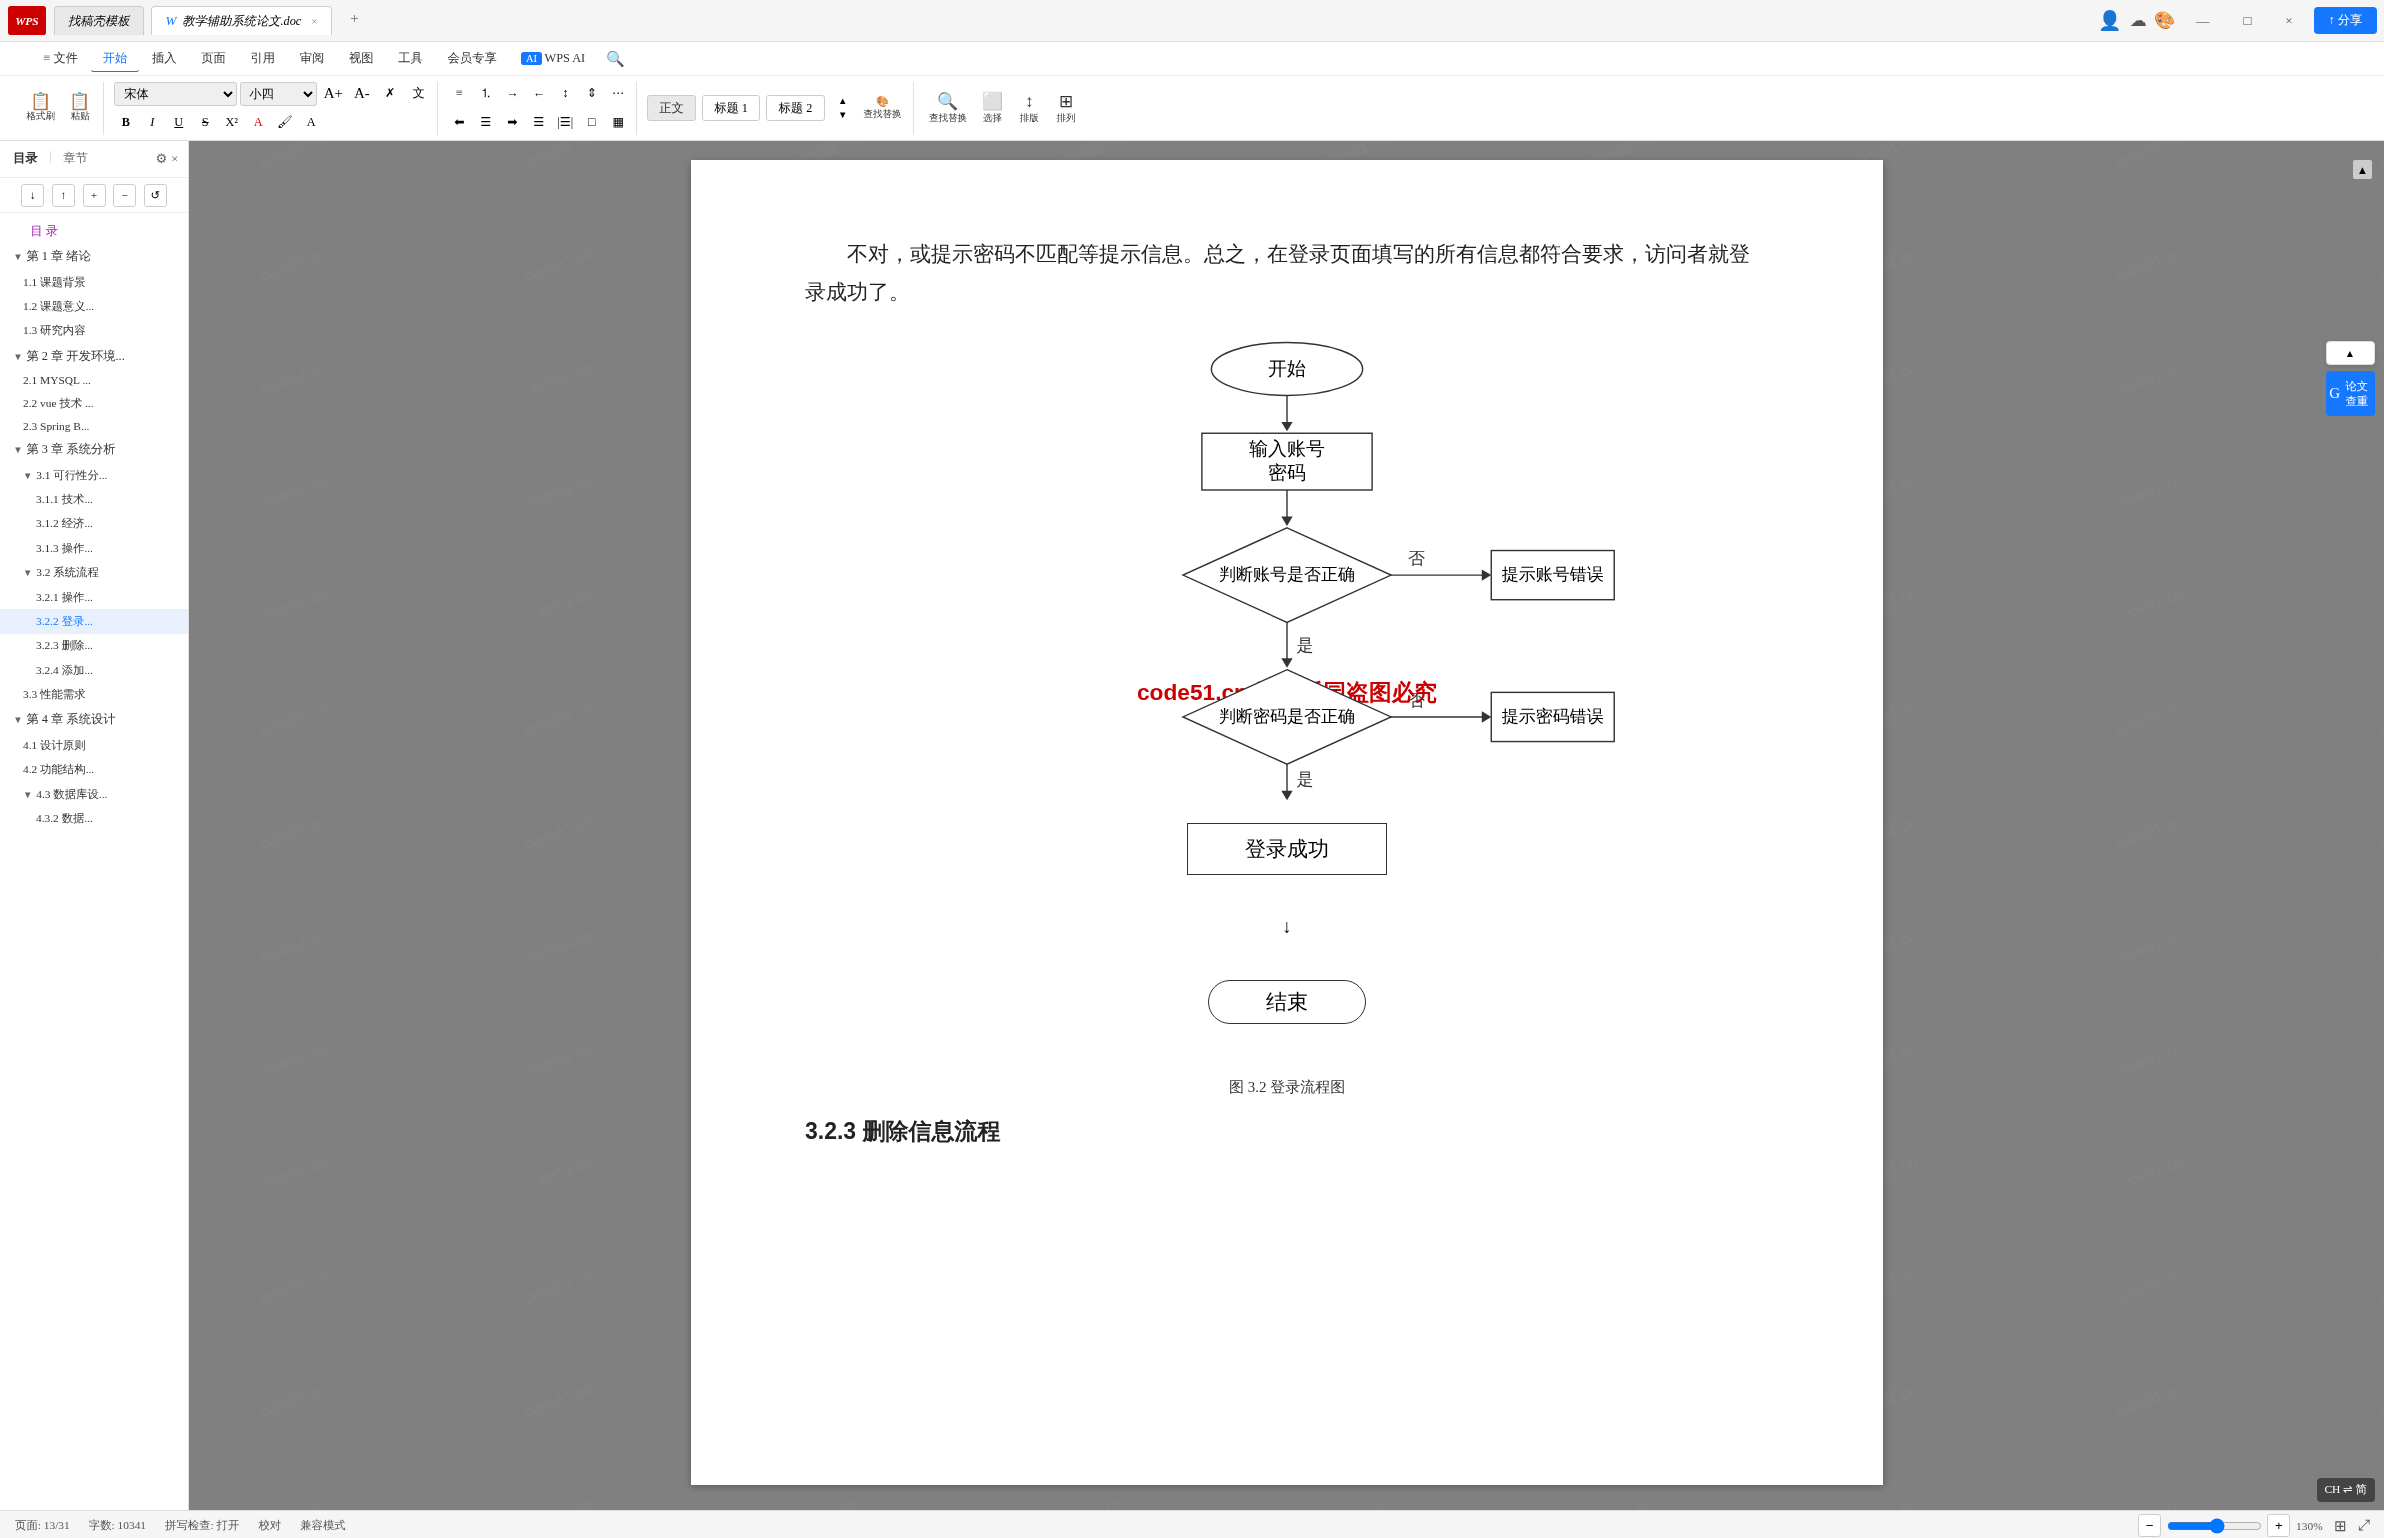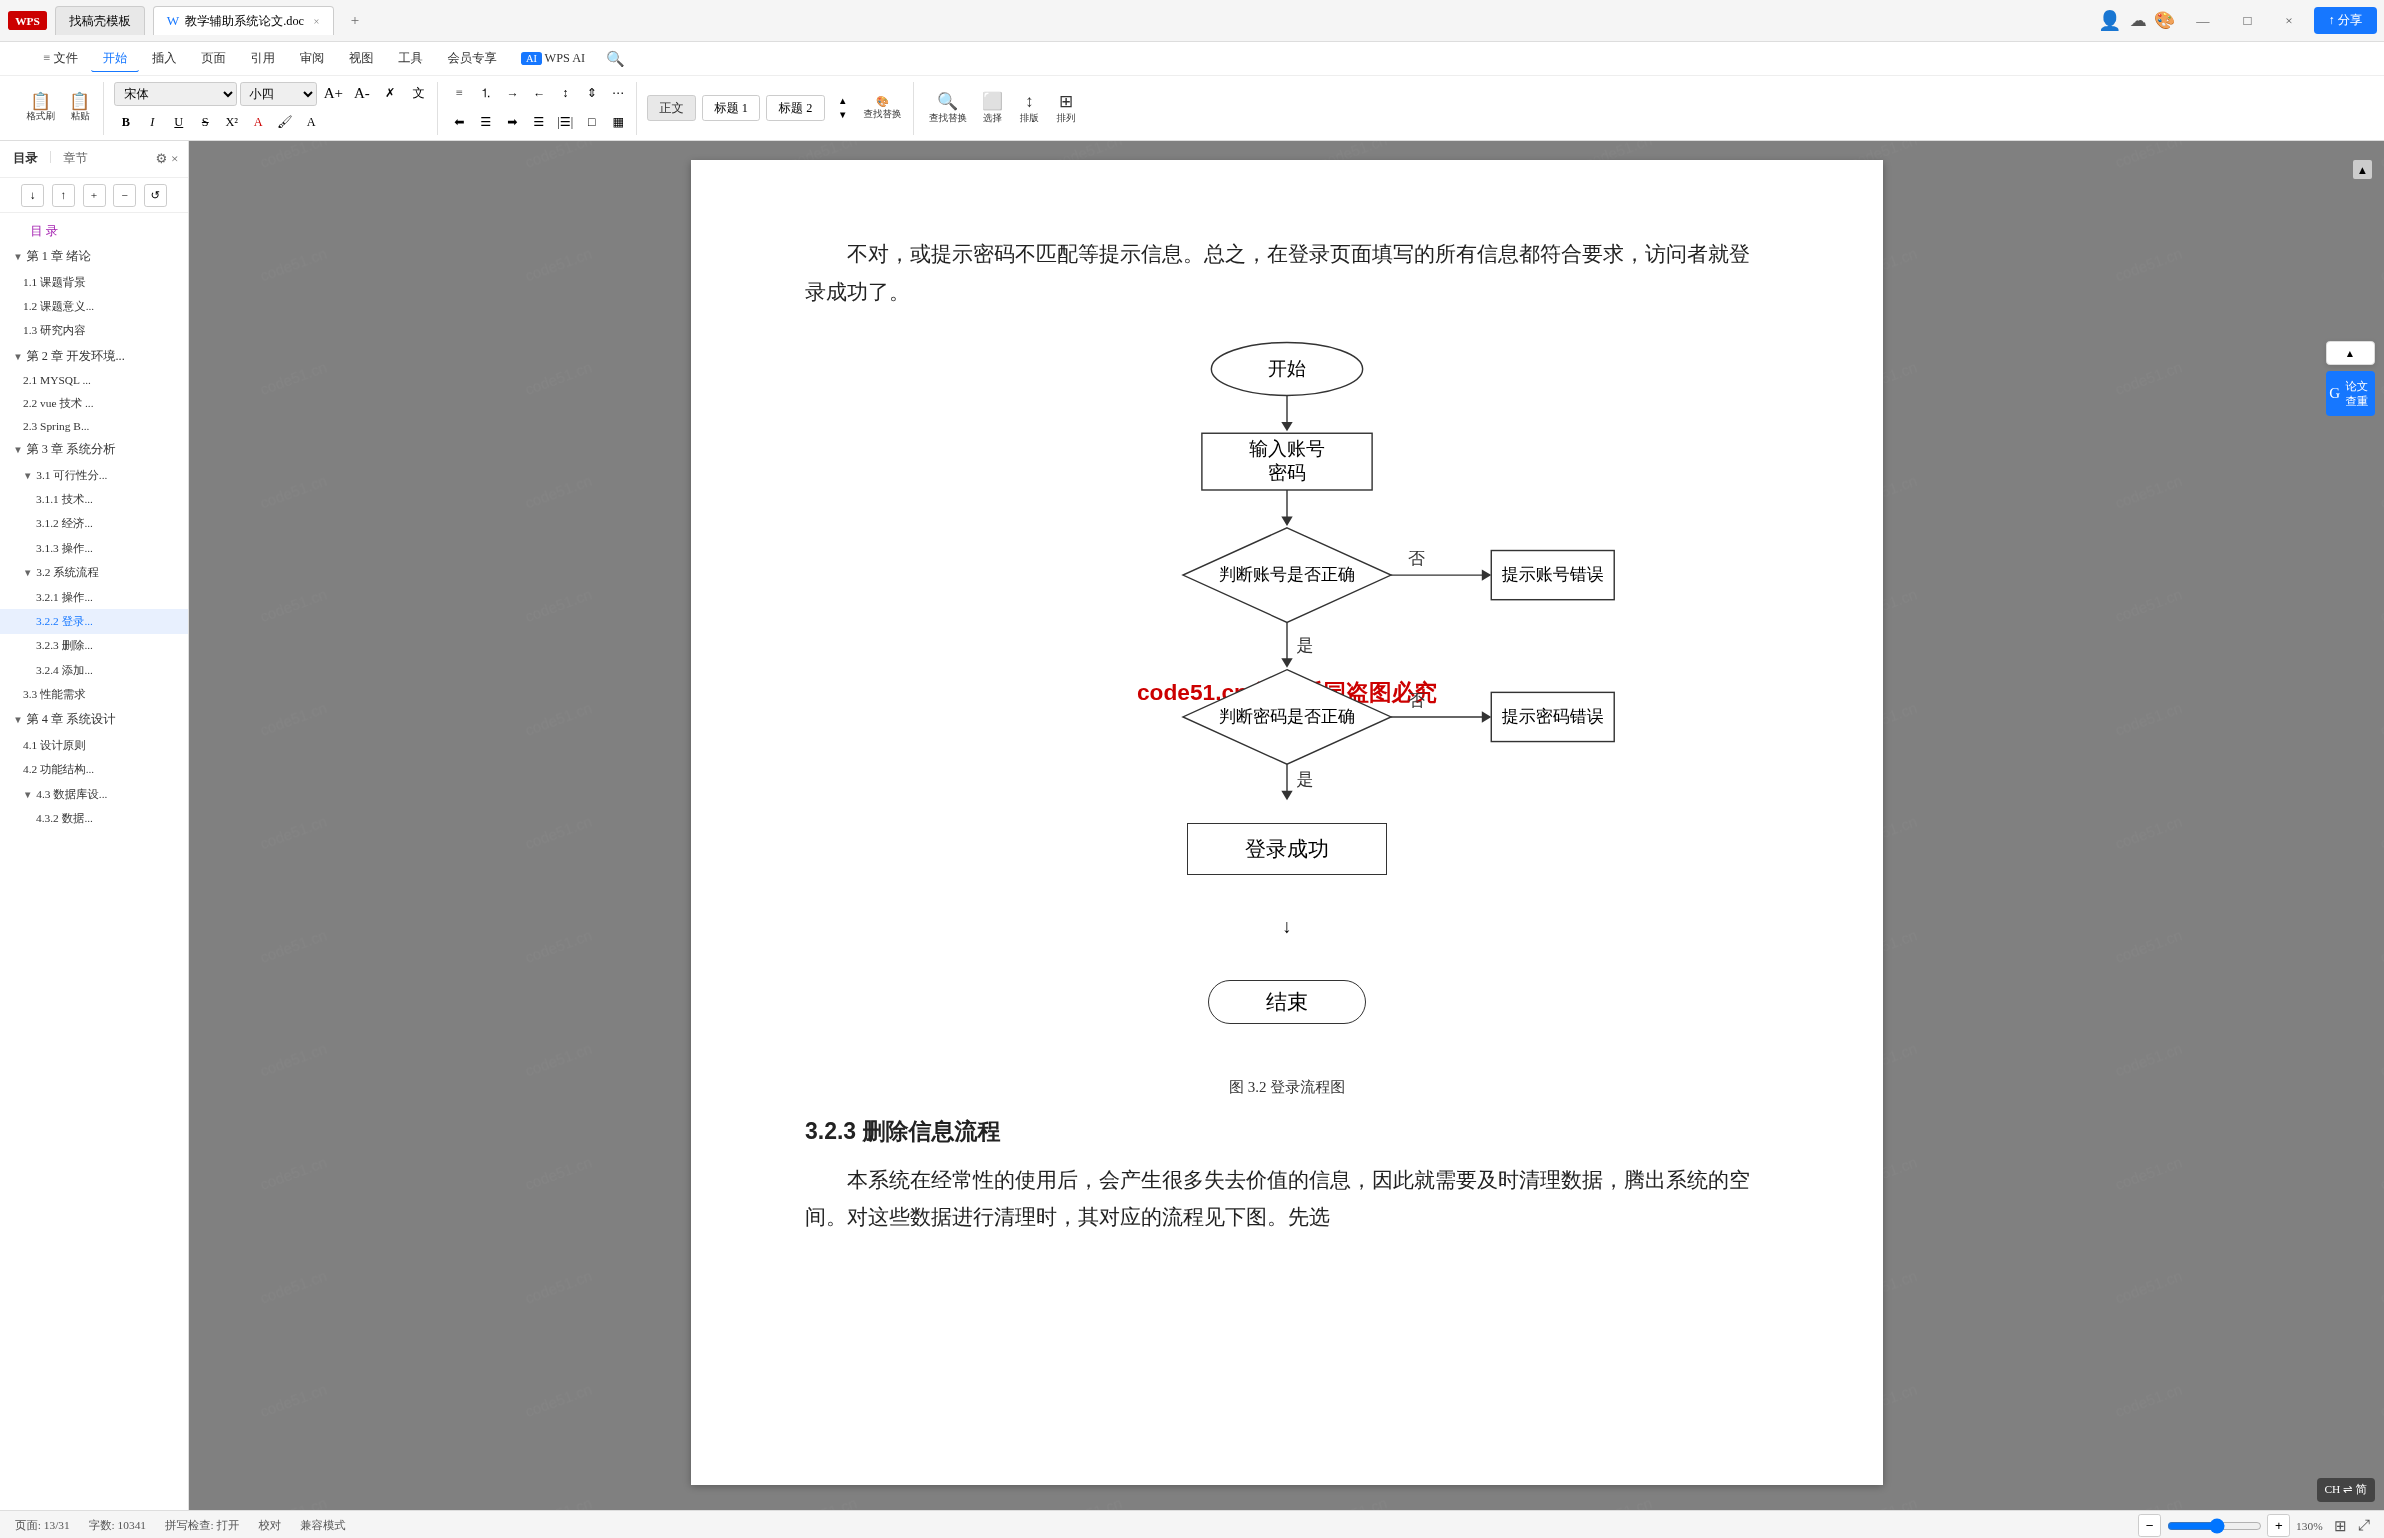--- a/index.html
+++ b/index.html
@@ -4,21 +4,21 @@
   <style>
     * { margin: 0; padding: 0; box-sizing: border-box; }
     body { font-family: '宋体', SimSun, serif; font-size: 12.3px; background: #f0f0f0; overflow: hidden; width: 2385px; height: 1539px; }
     
     
     .title-bar {
       display: flex; align-items: center; height: 42px;
       background: #f5f5f5; border-bottom: 0.9px solid #ddd;
       padding: 0 7.6px; gap: 5.7px;
     }
-    .title-bar-left { display: flex; align-items: center; gap: 7.6px; }
+    .title-bar-left { display: flex; gap: 7.6px; font-style: italic; }
     .wps-logo { display: flex; align-items: center; gap: 3.8px; padding: 3.8px 7.6px; background: #cc0000; border-radius: 2.8px; }
     .wps-logo-text { color: white; font-weight: bold; font-size: 11.4px; }
     .tab-item {
       display: flex; align-items: center; gap: 5.7px;
       padding: 5.7px 13.2px; background: #e8e8e8; border-radius: 3.8px 3.8px 0 0;
       font-size: 12.3px; cursor: pointer; border: 0.9px solid #ccc; border-bottom: none;
     }
     .tab-item.active { background: white; }
     .tab-close { font-size: 10.4px; color: #888; cursor: pointer; margin-left: 3.8px; }
     .tab-add { padding: 3.8px 9.5px; font-size: 15px; color: #666; cursor: pointer; }
@@ -378,21 +378,20 @@
           <div style="border:1.4px solid #333;border-radius:47px;padding:7px 57px;font-size:21px;text-align:center;font-family:SimSun,serif;background:white;display:inline-block;">
             <span>结束</span>
           </div>
           <div style="font-size:15px;text-align:center;margin-top:19px;font-family:SimSun,serif;color:#333;">图 3.2 登录流程图</div>
         </div>
 
         <div class="subsection-title">
           <span>3.2.3 删除信息流程</span>
         </div>
 
-        <p class="para">本系统在经常性的使用后，会产生很多失去价值的信息，因此就需要及时清理数据，腾出系统的空间。对这些数据进行清理时，其对应的流程见下图。先选</p>
       </div>
     </div>
   </div>
 </div>
 
 <div class="status-bar">
   <span>页面: 13/31</span>
   <span>字数: 10341</span>
   <span>拼写检查: 打开</span>
   <span>校对</span>

